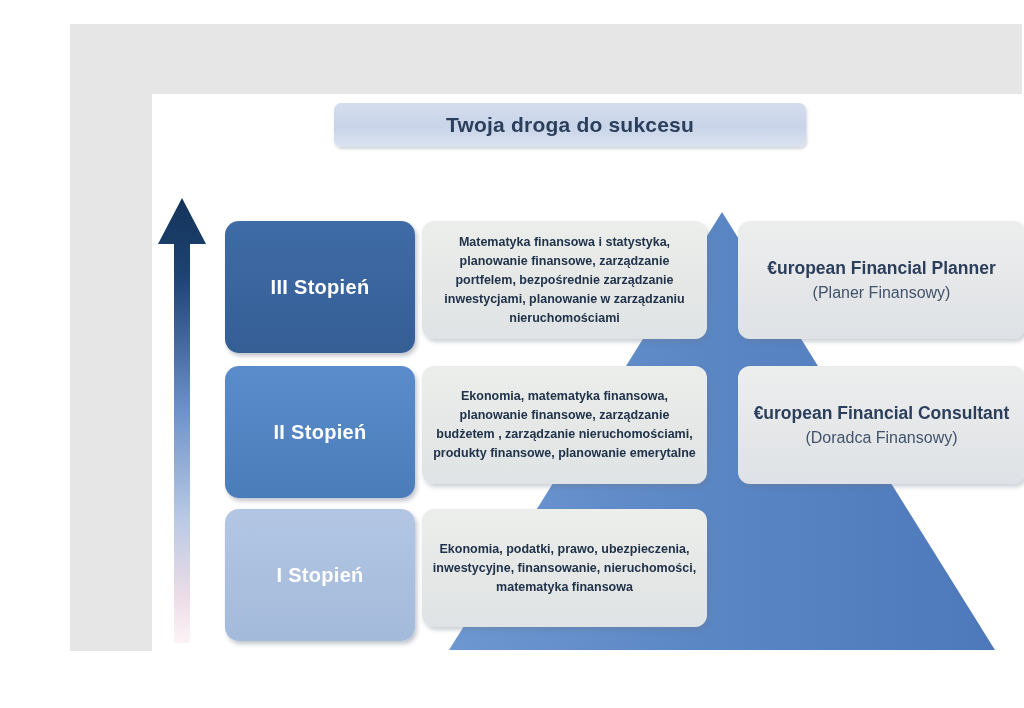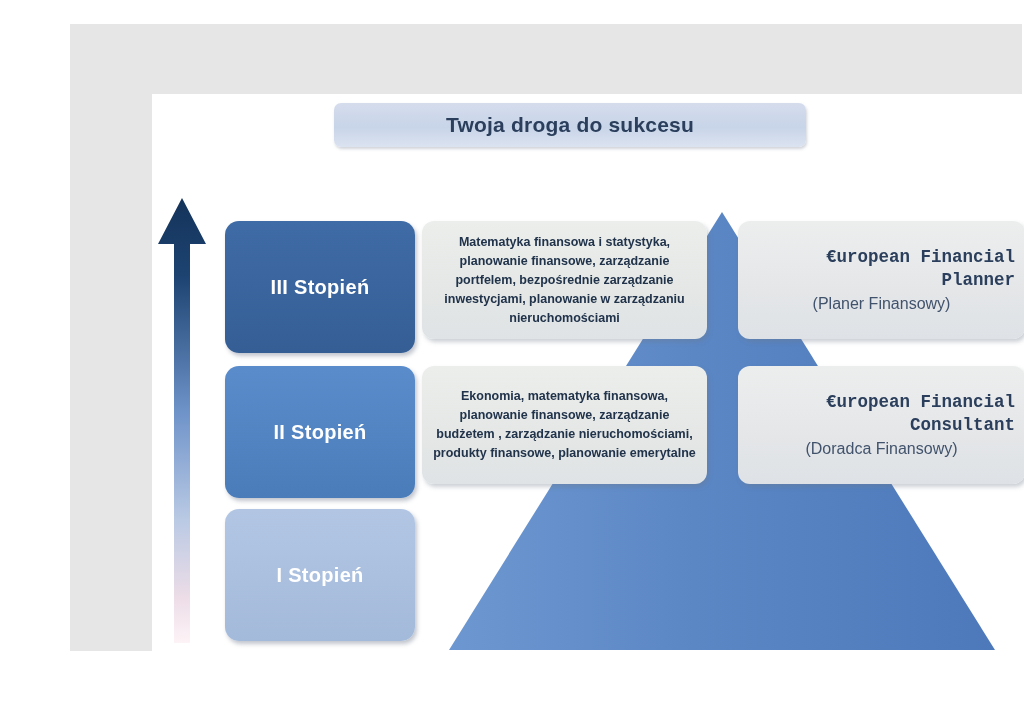--- a/index.html
+++ b/index.html
@@ -100,21 +100,21 @@
     left:586px;
     width:287px;height:118px;
     border-radius:12px;
     background:linear-gradient(180deg,#eceeee 0%,#e4e6e8 60%,#dee2e6 100%);
     box-shadow:2px 3px 4px rgba(110,120,135,.35);
     display:flex;flex-direction:column;align-items:center;justify-content:center;
     padding:0 10px;box-sizing:border-box;
   }
   .name-box .nm{
     font-size:17.5px;font-weight:bold;color:#2b3f5c;
-    line-height:1.28;text-align:right;font-family:Liberation Mono, monospace;
+    line-height:1.28;text-align:right;
   }
   .name-box .sub{
     font-size:16px;font-weight:normal;color:#41536c;
     line-height:1.25;text-align:center;margin-top:3px;
   }
 </style>
 </head>
 <body>
 
 <div id="frame">
@@ -170,16 +170,19 @@
       <div class="name-box">
         <span class="nm">€uropean Financial Consultant</span>
         <span class="sub">(Doradca  Finansowy)</span>
       </div>
     </div>
 
     <div class="row row3">
       <div class="level-box lvl1">
         <span>I Stopień</span>
       </div>
+      <div class="desc-box">
+        <span class="txt">Ekonomia, podatki, prawo, ubezpieczenia, inwestycyjne, finansowanie, nieruchomości, matematyka finansowa</span>
+      </div>
     </div>
 
   </div>
 </div>
 
 </body></html>

